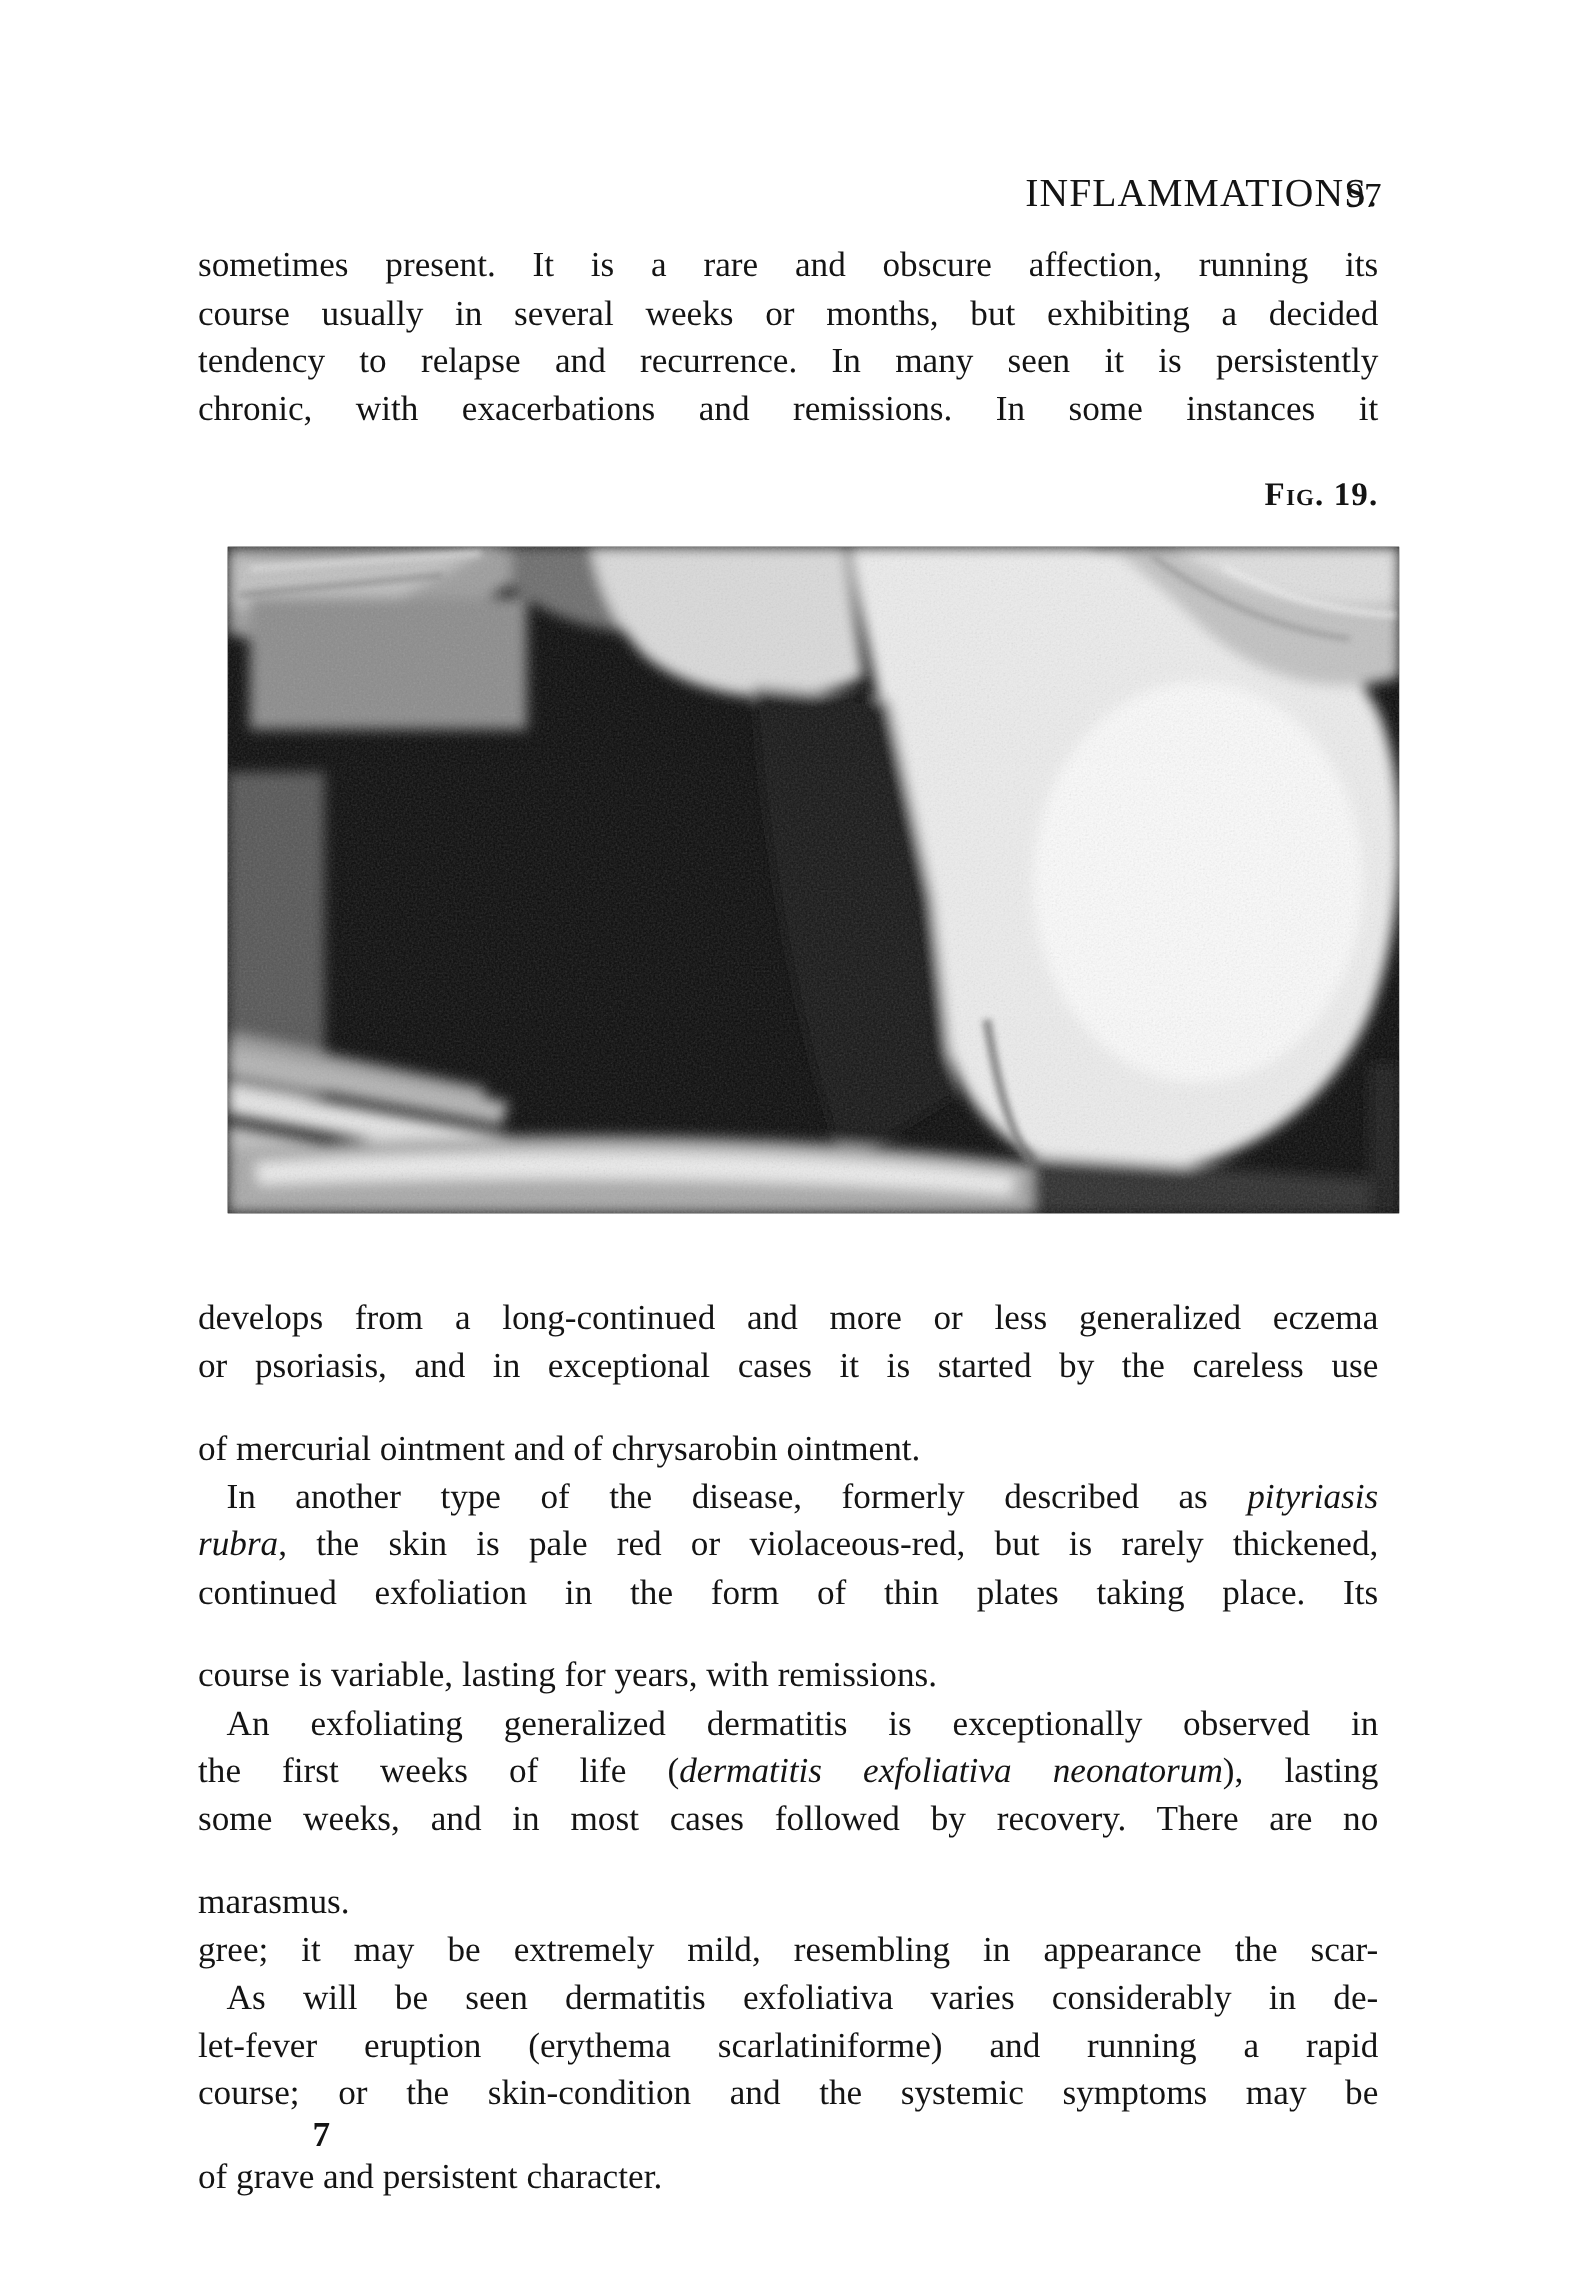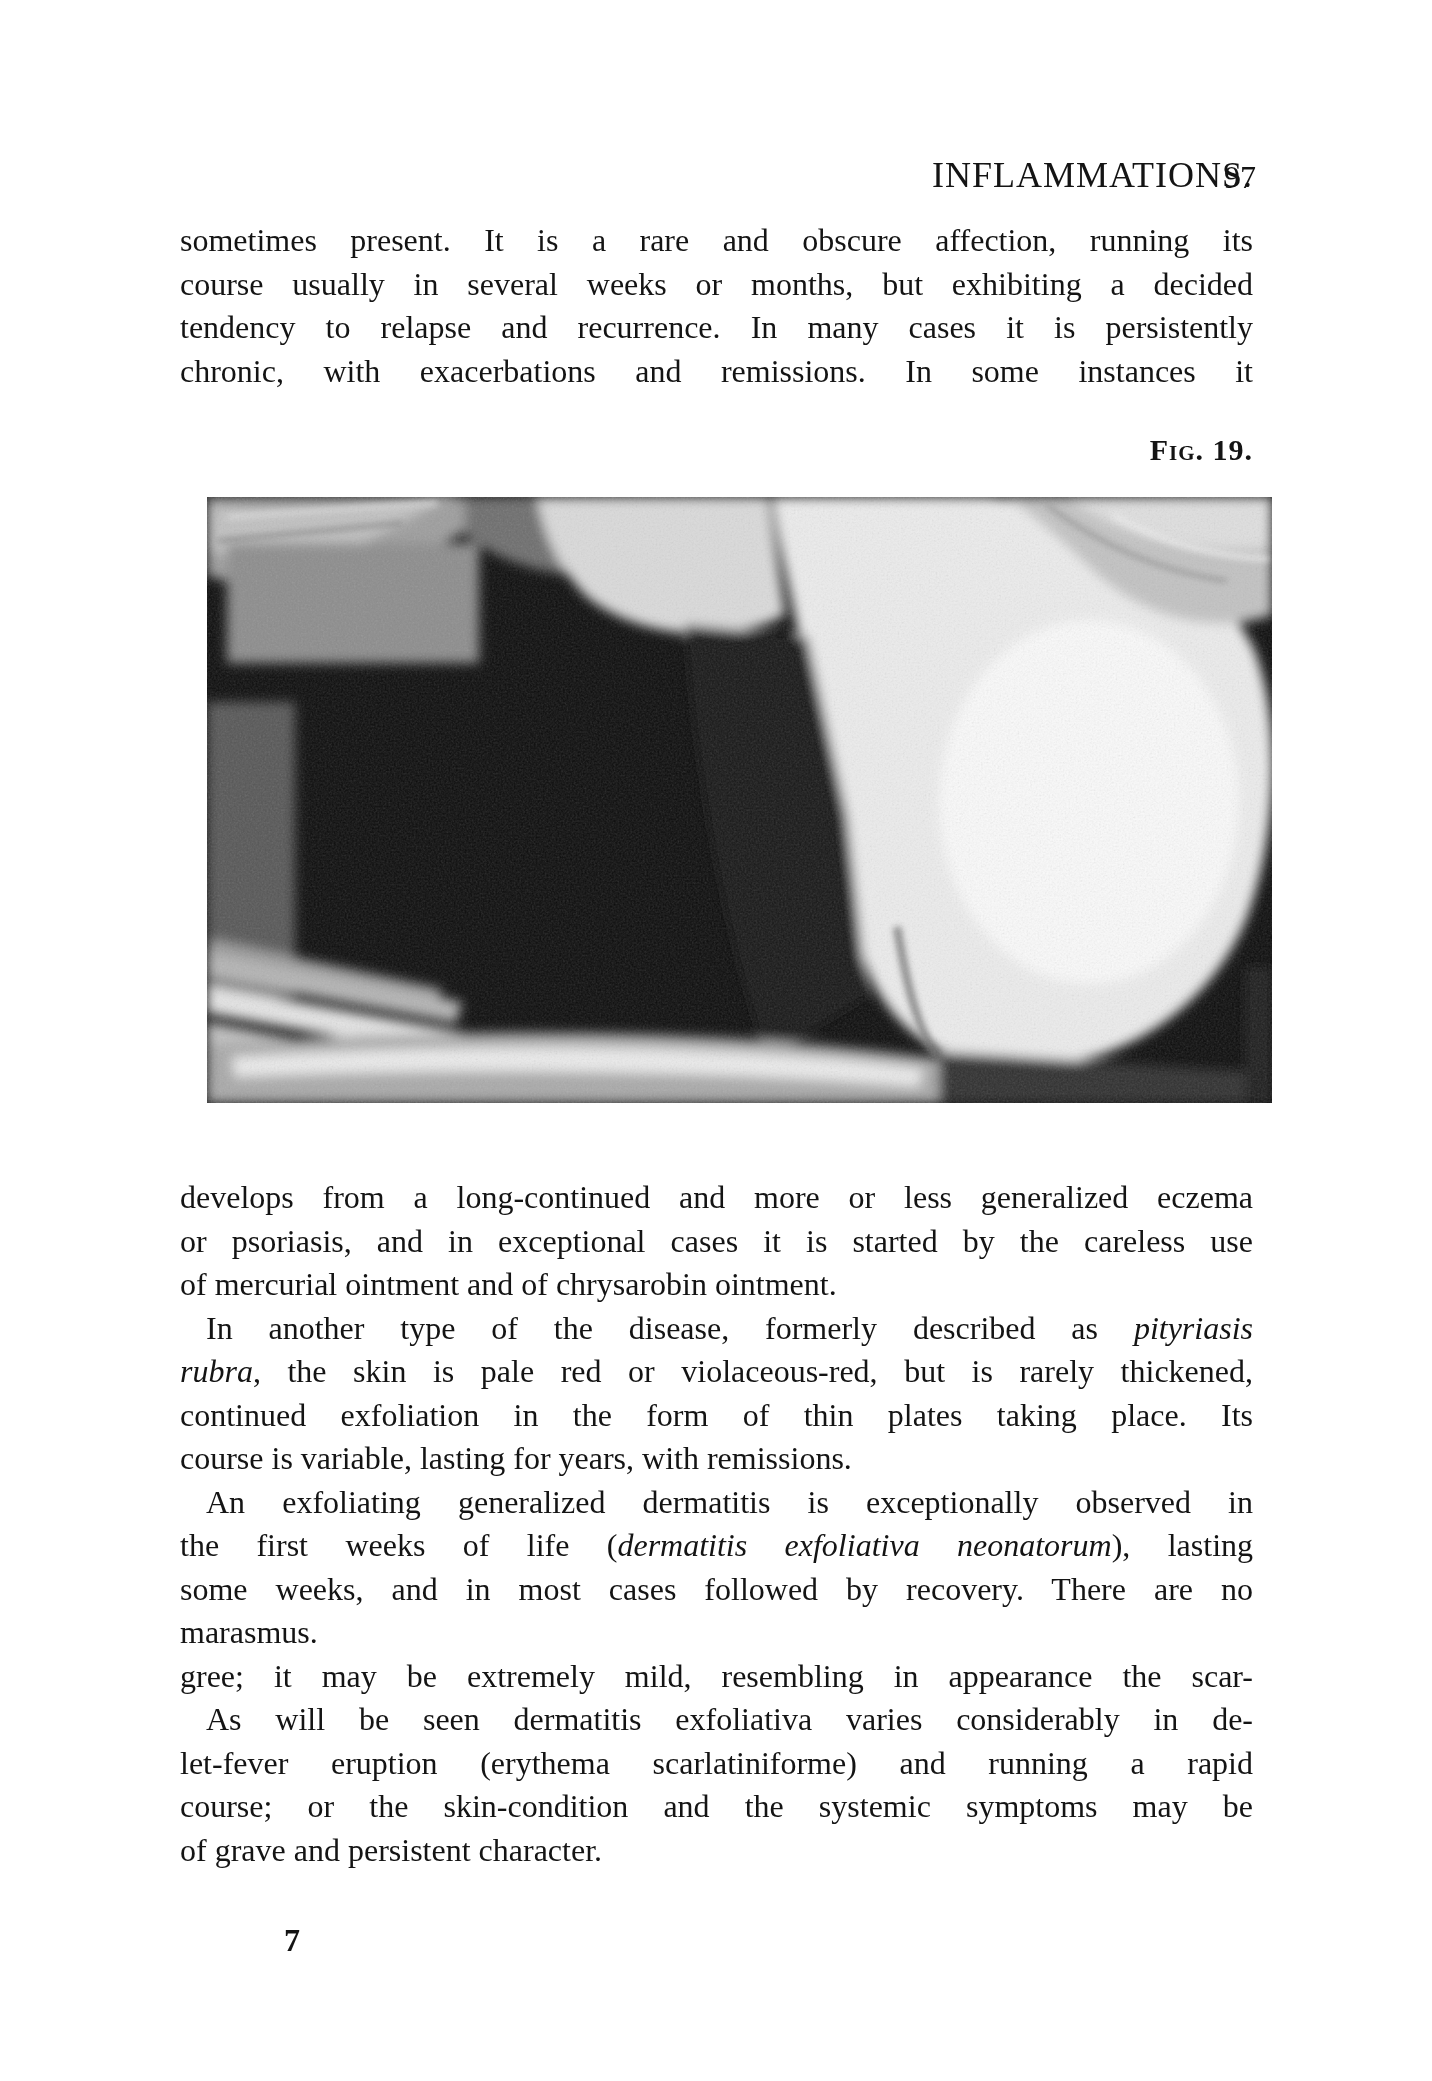--- a/index.html
+++ b/index.html
@@ -20,21 +20,21 @@
     position: absolute; top: 160px; left: 1150px; width: 106px;
     text-align: right; font-size: 32px; line-height: 34px;
   }
   .text-block {
     position: absolute; left: 180px; width: 1073px;
     font-size: 32px; line-height: 43.5px;
   }
   .block-before { top: 219px; }
   .block-after  { top: 1176px; }
   .line { text-align: justify; text-align-last: justify; }
-  .line.end { text-align-last: left; }
+  .line.end { text-align-last: left; margin-top: 32px; }
   .line.first { text-indent: 26px; }
   .it { font-style: italic; }
   .fig-label {
     position: absolute; top: 434px; left: 180px; width: 1073px;
     text-align: right; font-size: 30px; line-height: 32px;
     font-weight: 700; font-variant: small-caps; letter-spacing: 1px;
   }
   .figure {
     position: absolute; top: 497px; left: 207px;
     width: 1065px; height: 606px; background: #0b0b0b;
@@ -55,21 +55,21 @@
 
 <div class="page">
 
   <div class="running-header">INFLAMMATIONS.</div>
   <div class="page-number">97</div>
 
   <div class="text-block block-before" id="text-before">
       <div class="para">
         <div class="line"><span>sometimes present. It is a rare and obscure affection, running its</span></div>
         <div class="line"><span>course usually in several weeks or months, but exhibiting a decided</span></div>
-        <div class="line"><span>tendency to relapse and recurrence. In many cases it is persistently</span></div>
+        <div class="line"><span>tendency to relapse and recurrence. In many seen it is persistently</span></div>
         <div class="line"><span>chronic, with exacerbations and remissions. In some instances it</span></div>
       </div>
     </div>
 
   <div class="fig-label">Fig. 19.</div>
 
   <div class="figure">
     <svg viewBox="0 0 1065 606" preserveAspectRatio="none">
       <defs>
         <filter id="soft" x="-10%" y="-10%" width="120%" height="120%">

